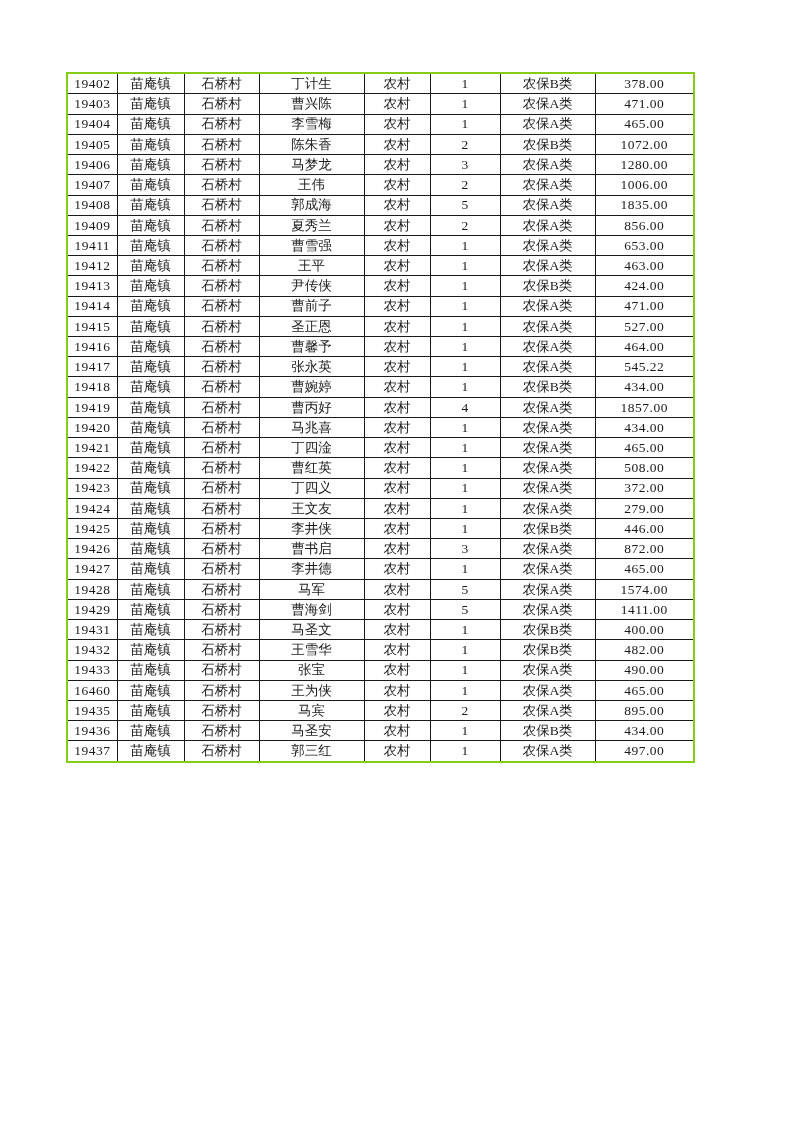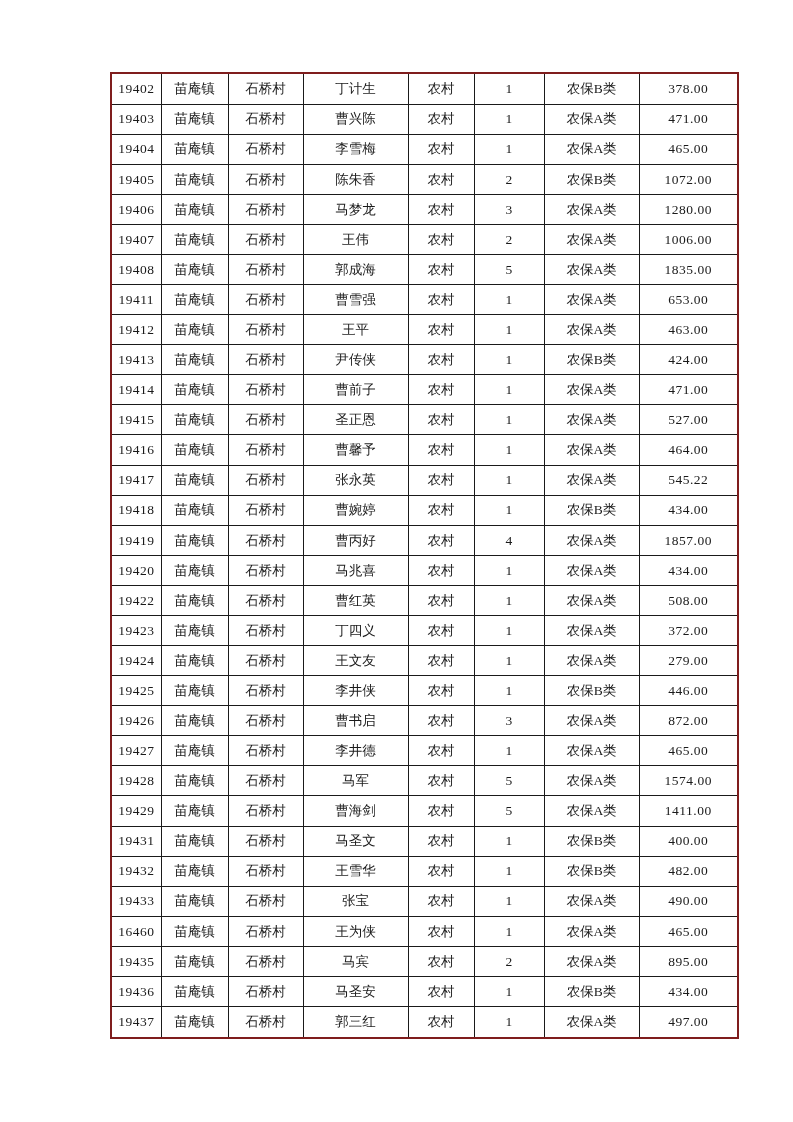--- a/index.html
+++ b/index.html
@@ -17,25 +17,24 @@
   .page {
     position: absolute;
     inset: 0;
     background: #ffffff;
   }
   table.data-table {
     position: absolute;
     left: 66px;
     top: 72px;
     width: 627px;
-    height: 967px;
+    height: 691px;
     border-collapse: collapse;
     table-layout: fixed;
-    border: 2px solid #7f1d1d;
-    margin-left: 44px;
+    border: 2px solid #84cc16;
   }
   table.data-table td {
     border: 1px solid #1a1a1a;
     text-align: center;
     vertical-align: middle;
     padding: 0;
     font-size: 13.5px;
     line-height: 1;
     overflow: hidden;
     white-space: nowrap;
@@ -131,20 +130,30 @@
     <td class="num">19408</td>
     <td>苗庵镇</td>
     <td>石桥村</td>
     <td>郭成海</td>
     <td>农村</td>
     <td class="num">5</td>
     <td>农保A类</td>
     <td class="num">1835.00</td>
   </tr>
         <tr>
+    <td class="num">19409</td>
+    <td>苗庵镇</td>
+    <td>石桥村</td>
+    <td>夏秀兰</td>
+    <td>农村</td>
+    <td class="num">2</td>
+    <td>农保A类</td>
+    <td class="num">856.00</td>
+  </tr>
+        <tr>
     <td class="num">19411</td>
     <td>苗庵镇</td>
     <td>石桥村</td>
     <td>曹雪强</td>
     <td>农村</td>
     <td class="num">1</td>
     <td>农保A类</td>
     <td class="num">653.00</td>
   </tr>
         <tr>
@@ -229,20 +238,30 @@
   </tr>
         <tr>
     <td class="num">19420</td>
     <td>苗庵镇</td>
     <td>石桥村</td>
     <td>马兆喜</td>
     <td>农村</td>
     <td class="num">1</td>
     <td>农保A类</td>
     <td class="num">434.00</td>
+  </tr>
+        <tr>
+    <td class="num">19421</td>
+    <td>苗庵镇</td>
+    <td>石桥村</td>
+    <td>丁四淦</td>
+    <td>农村</td>
+    <td class="num">1</td>
+    <td>农保A类</td>
+    <td class="num">465.00</td>
   </tr>
         <tr>
     <td class="num">19422</td>
     <td>苗庵镇</td>
     <td>石桥村</td>
     <td>曹红英</td>
     <td>农村</td>
     <td class="num">1</td>
     <td>农保A类</td>
     <td class="num">508.00</td>

